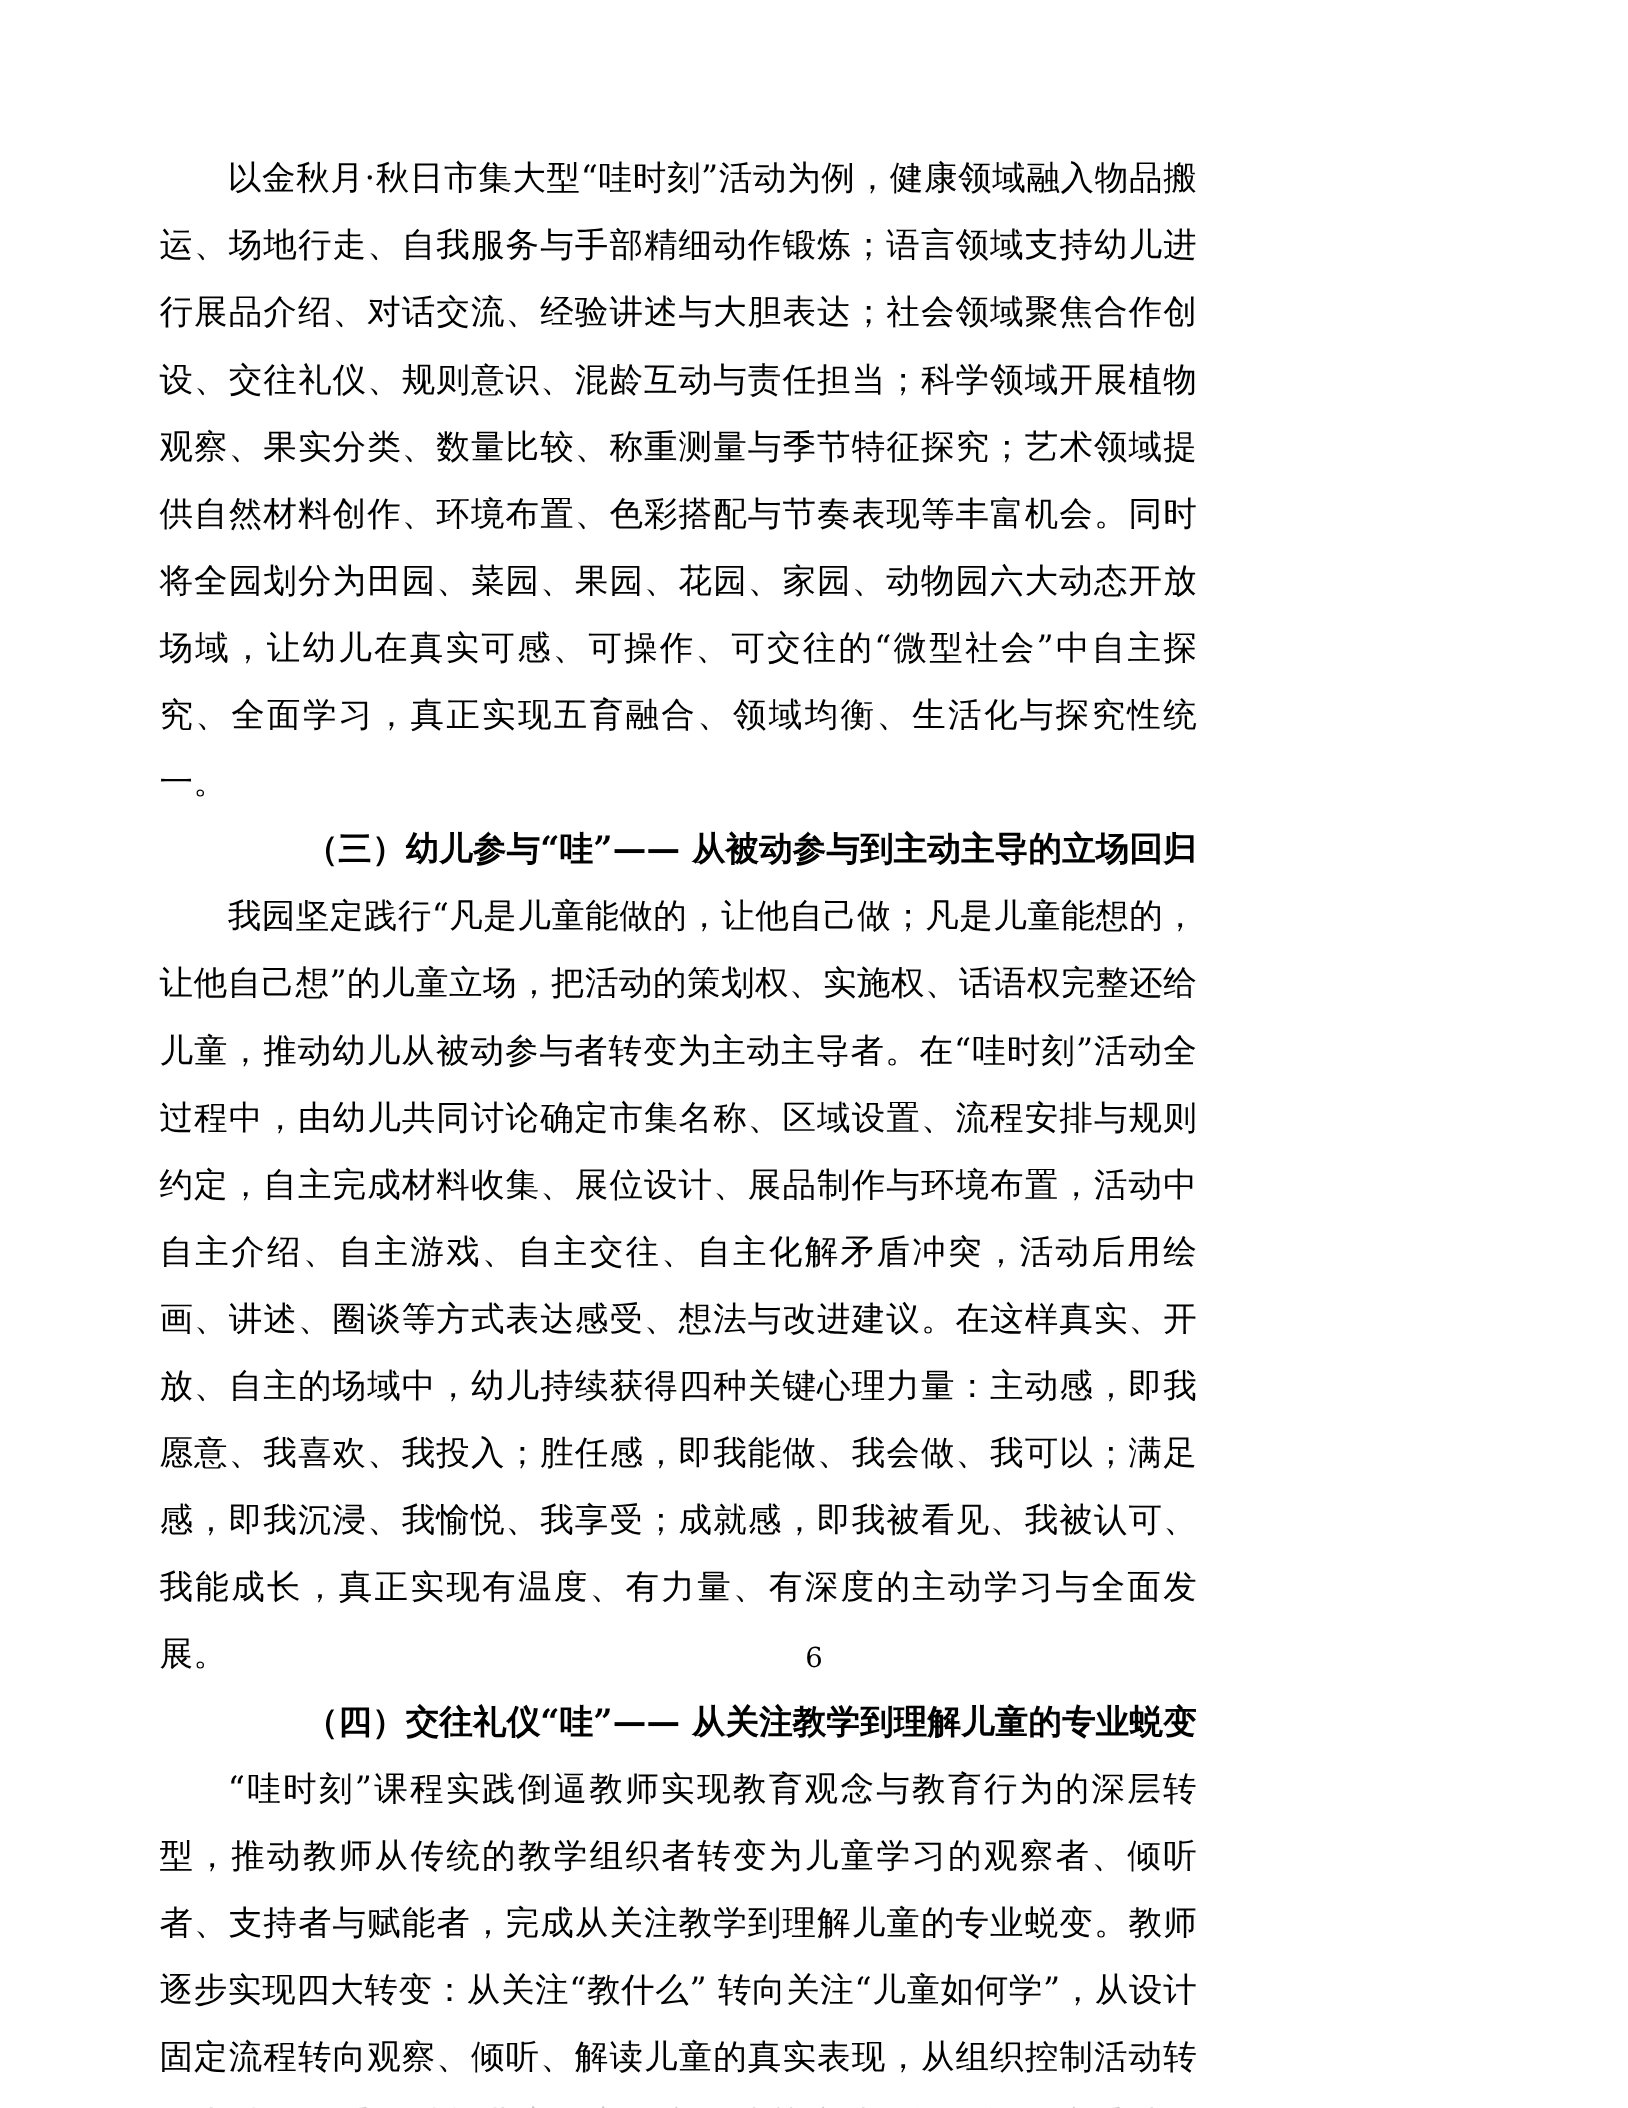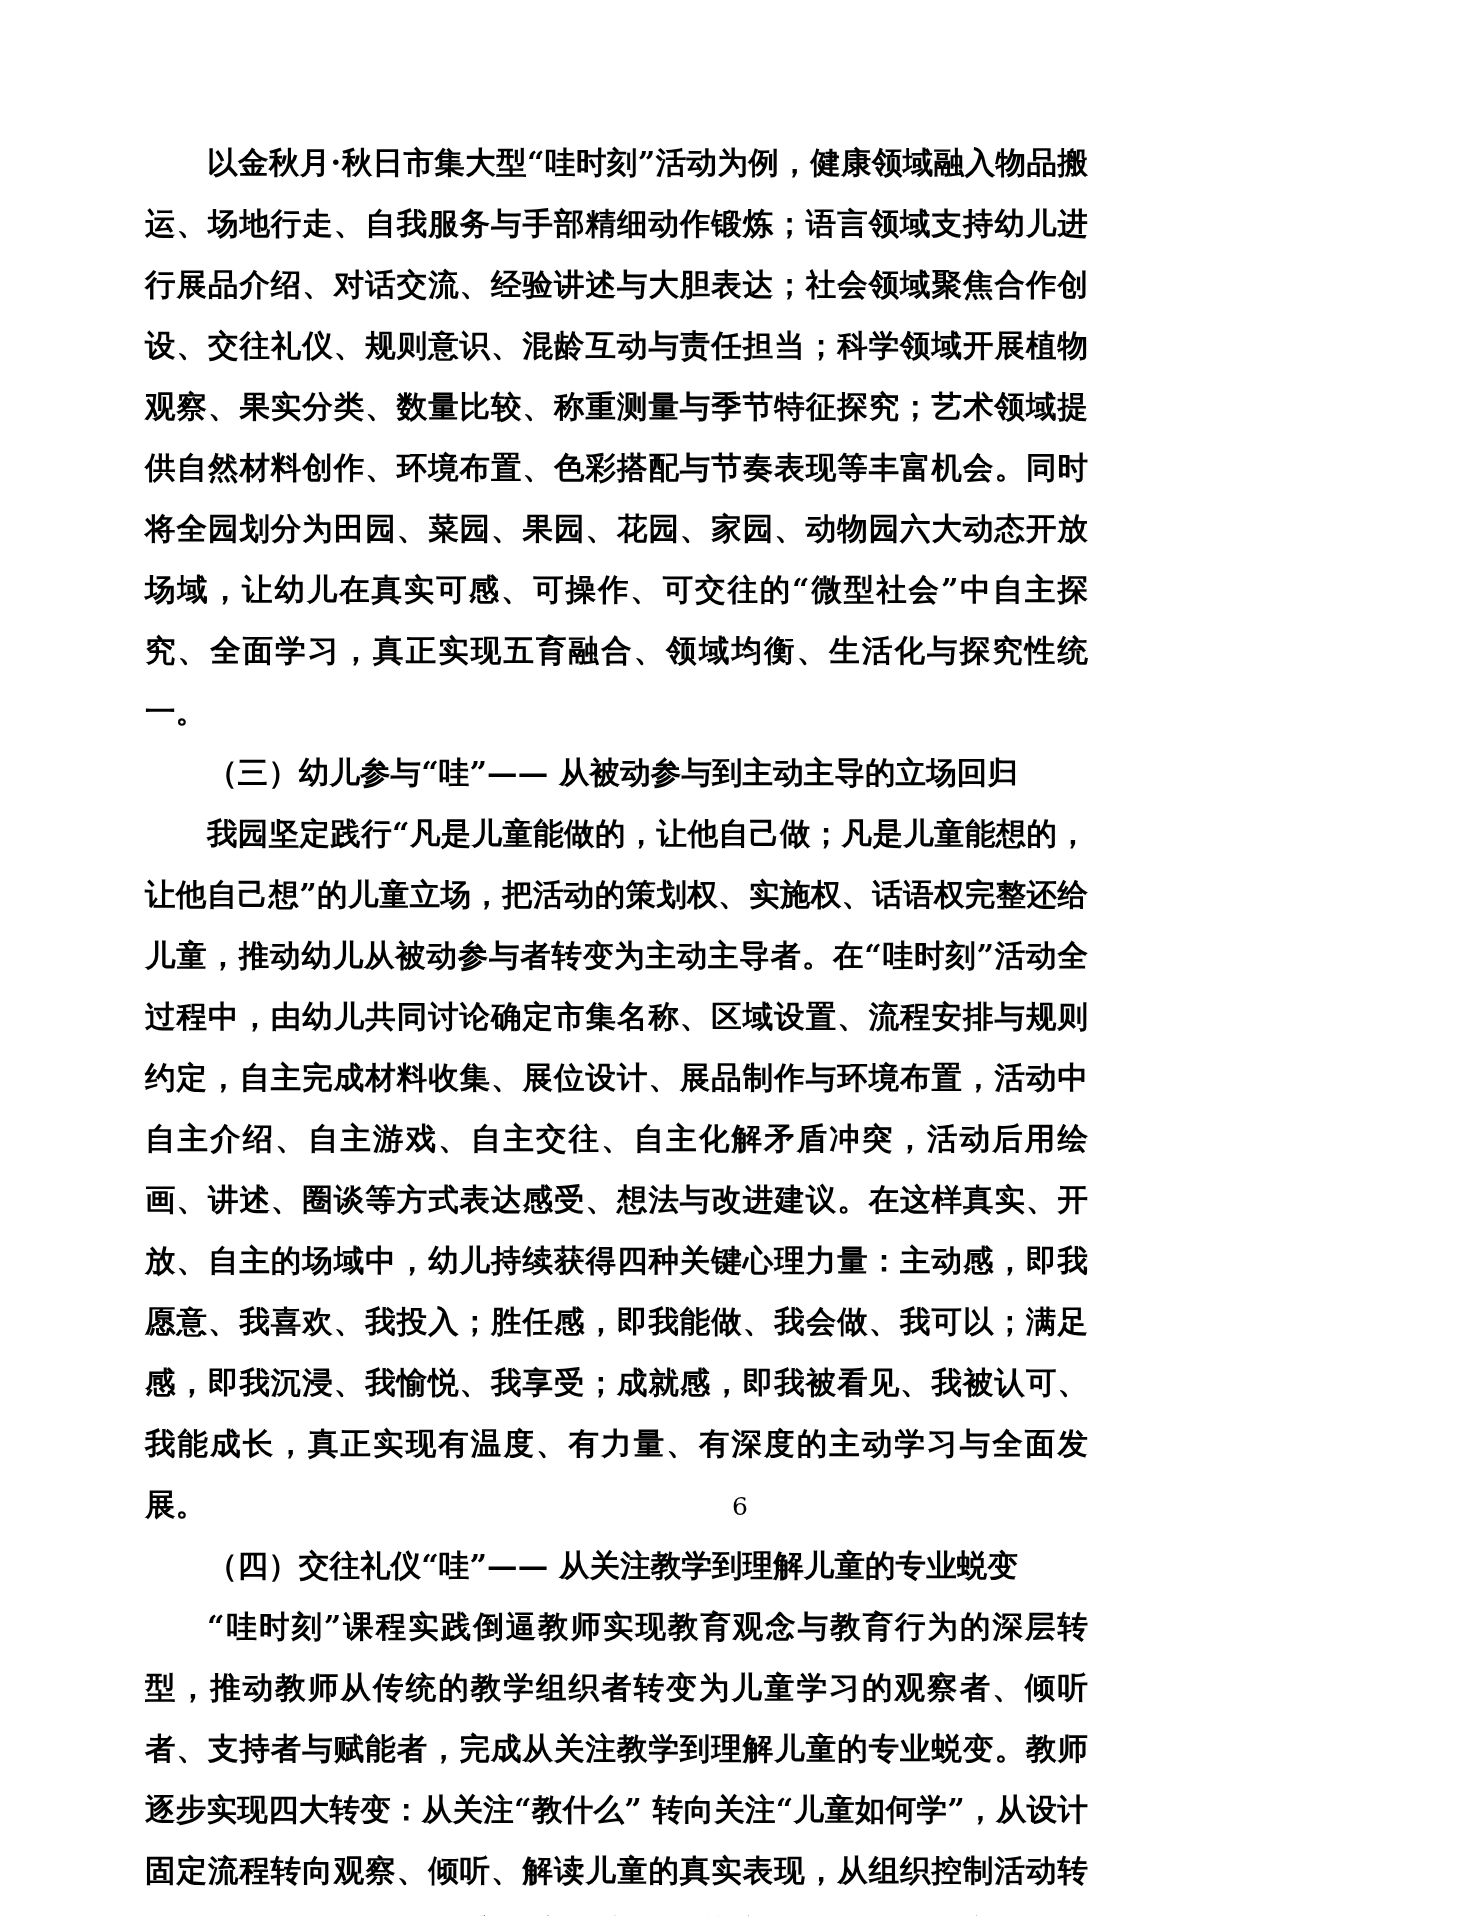--- a/index.html
+++ b/index.html
@@ -29,32 +29,31 @@
   .para {
     font-size: 30.5px;
     line-height: 61px;
     text-align: justify;
     text-align-last: left;
     text-justify: inter-character;
     letter-spacing: 0.1px;
     margin: 0;
     word-break: break-all;
     white-space: normal;
-    font-weight: bold;
   }
   .para.indent {
     text-indent: 62px;
   }
   .heading {
     font-size: 30.5px;
     line-height: 61px;
     font-weight: bold;
     text-indent: 62px;
     margin: 0;
-    text-align: left;
+    text-align: right;
     letter-spacing: 0.1px;
     white-space: nowrap;
   }
   .pagenum {
     position: absolute;
     left: 0;
     top: 1492px;
     width: 1480px;
     text-align: center;
     font-size: 25px;

